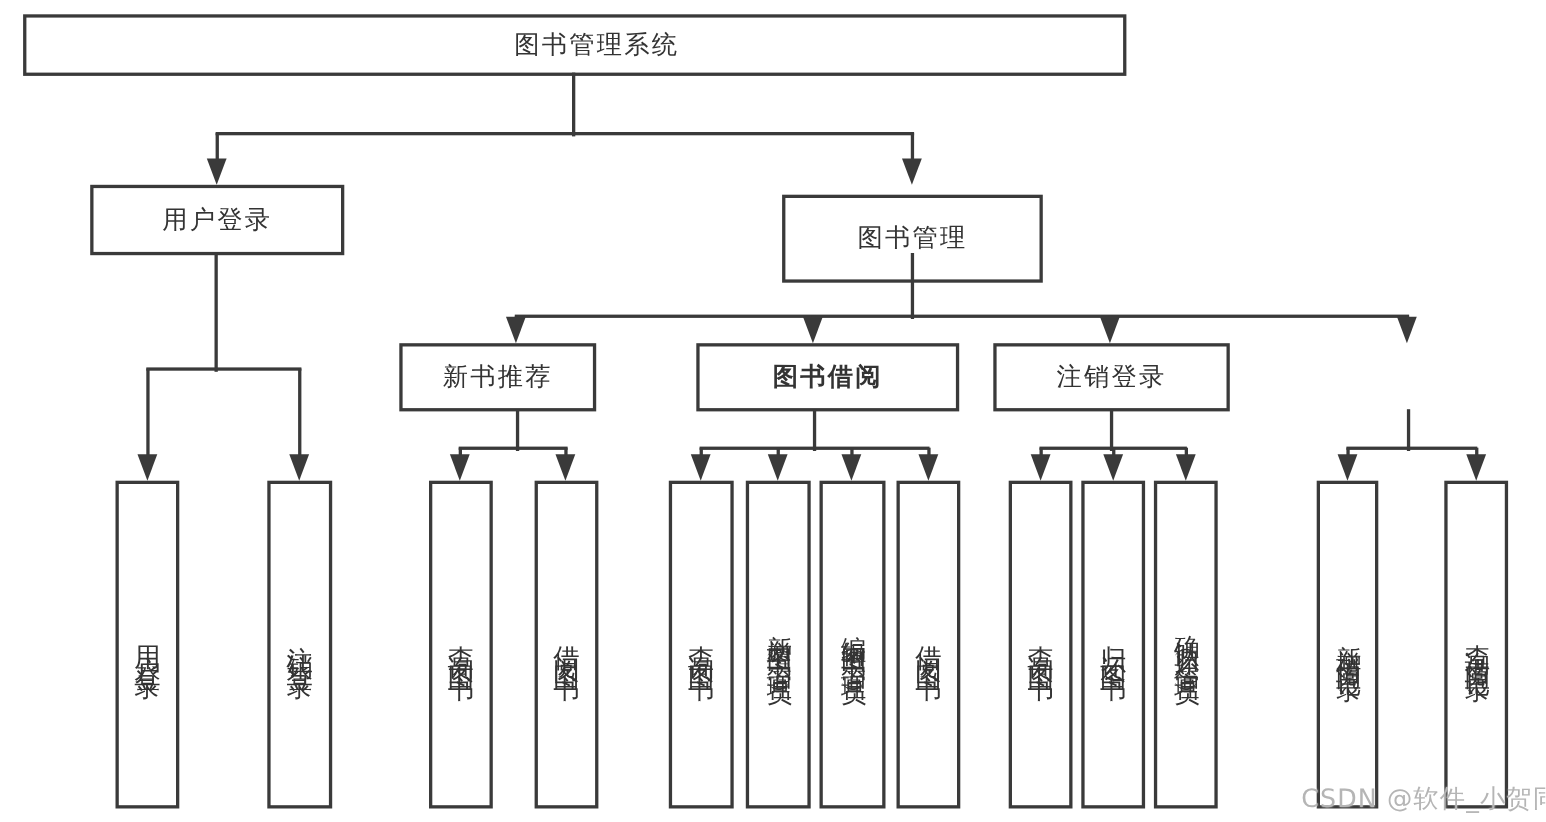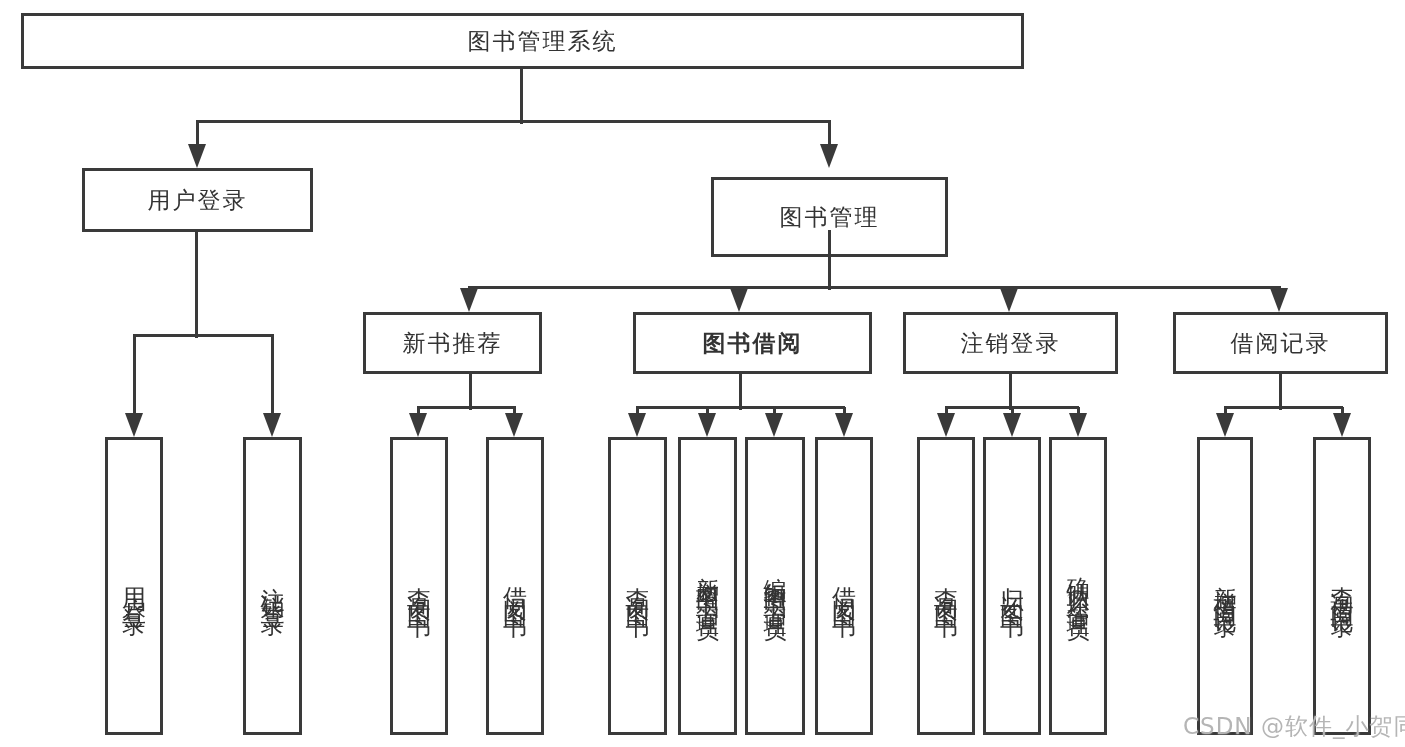--- a/index.html
+++ b/index.html
@@ -43,23 +43,20 @@
   </div>
 
   <div class="node hnode" style="left:363px;top:312px;width:179px;height:62px;">
     <span>新书推荐</span>
   </div>
   <div class="node hnode" style="left:633px;top:312px;width:239px;height:62px;font-weight:bold;">
     <span>图书借阅</span>
   </div>
   <div class="node hnode" style="left:903px;top:312px;width:215px;height:62px;">
     <span>注销登录</span>
-  </div>
-  <div class="node hnode" style="left:1173px;top:312px;width:215px;height:62px;">
-    <span>借阅记录</span>
   </div>
 
   <div class="node vnode" style="left:105px;top:437px;width:58px;height:298px;">
     <span>用户登录</span>
   </div>
   <div class="node vnode" style="left:243px;top:437px;width:59px;height:298px;">
     <span>注销登录</span>
   </div>
 
   <div class="node vnode" style="left:390px;top:437px;width:58px;height:298px;">

